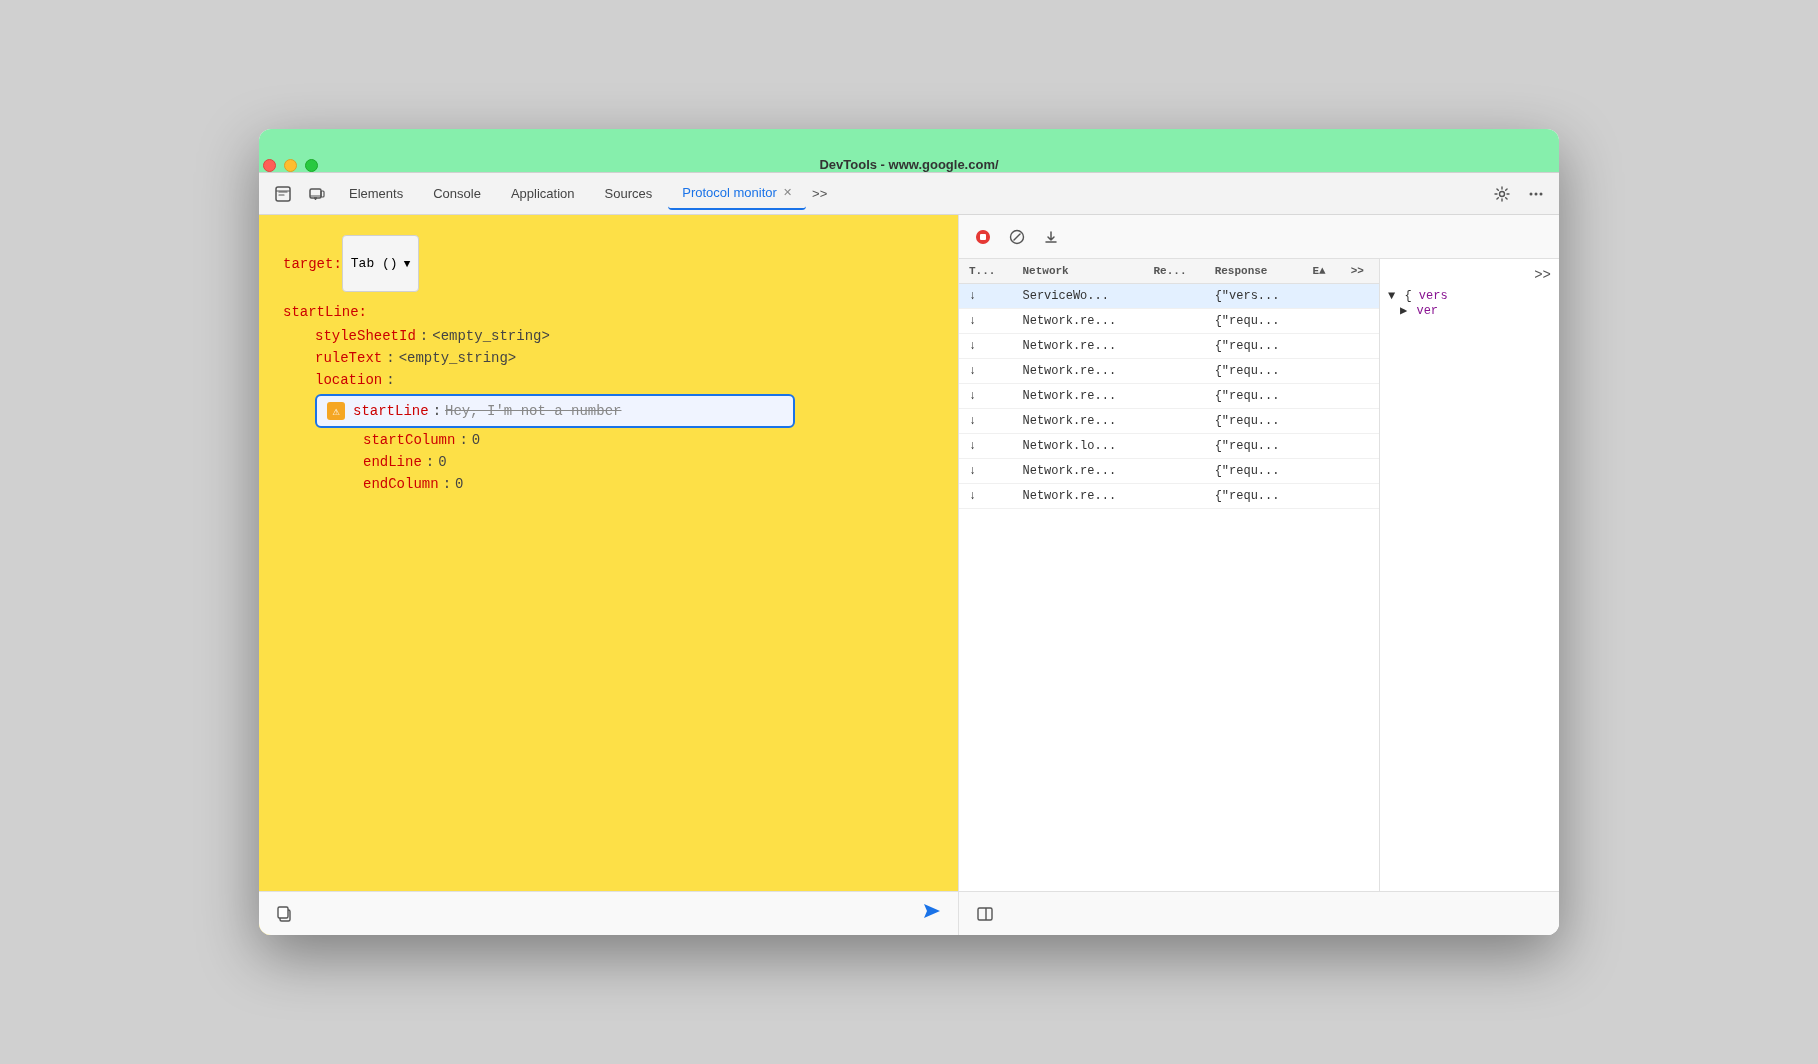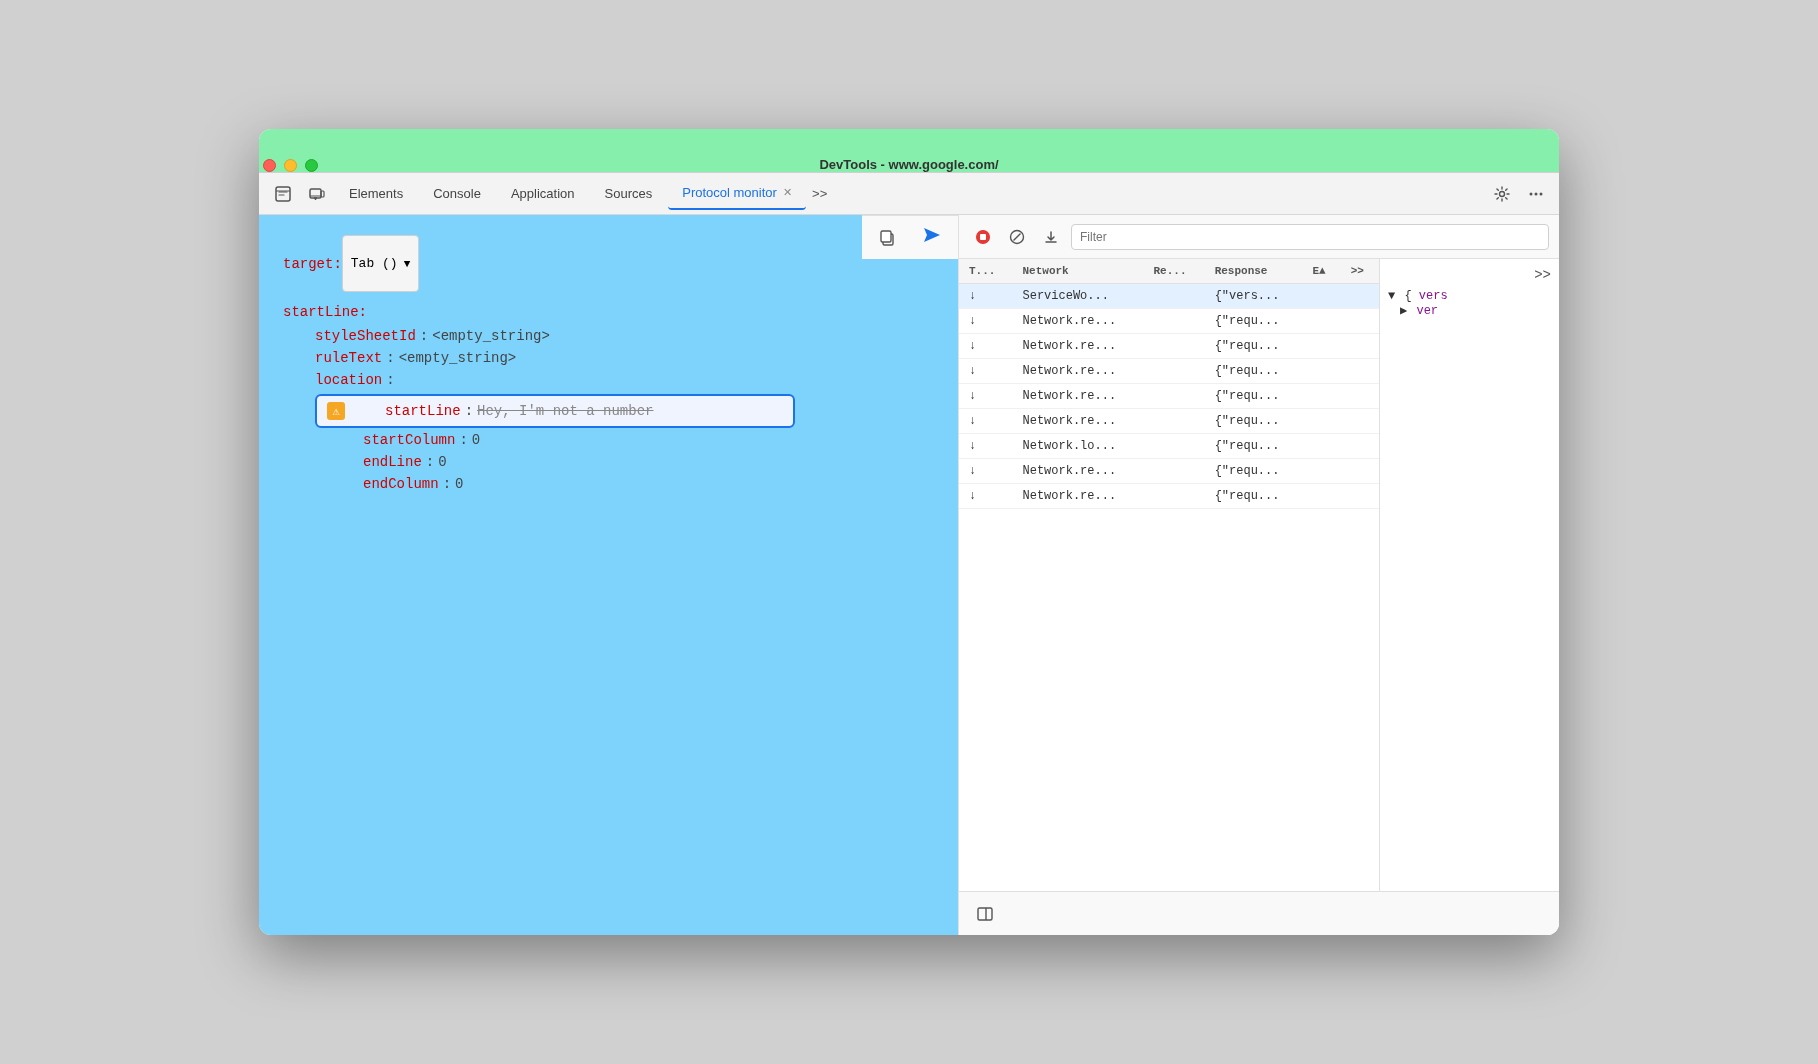--- a/index.html
+++ b/index.html
@@ -95,22 +95,22 @@
     
     .main-area {
       display: flex;
       height: 720px;
     }
     
     .left-panel {
       width: 700px;
       border-right: 1px solid #e0e0e0;
       display: flex;
-      flex-direction: row;
-      background: #7dd3fc;
+      flex-direction: column;
+      background: #fde047;
     }
     .left-panel-content {
       flex: 1;
       padding: 20px 24px;
       font-family: 'Menlo', 'Monaco', 'Courier New', monospace;
       font-size: 14px;
       overflow-y: auto;
     }
     .param-row {
       display: flex;
@@ -384,21 +384,21 @@
           <span class="value-string">&lt;empty_string&gt;</span>
         </div>
 
         <div class="param-row indent1">
           <span class="key-label">location</span>
           <span class="colon"> :</span>
         </div>
 
         <div class="highlighted-row">
           <span class="warning-icon">⚠</span>
-          <span class="key-label" style="color:#c00;margin-left:32px;">startLine</span>
+          <span class="key-label" style="color:#c00;">startLine</span>
           <span class="colon"> : </span>
           <span style="text-decoration: line-through; color: #888;">Hey, I'm not a number</span>
         </div>
 
         <div class="param-row indent2">
           <span class="key-label">startColumn</span>
           <span class="colon"> : </span>
           <span class="value-string">0</span>
         </div>
 
@@ -447,21 +447,20 @@
             <circle cx="8" cy="8" r="6.5" stroke="#555" stroke-width="1.4"></circle>
             <line x1="11" y1="5" x2="5" y2="11" stroke="#555" stroke-width="1.5" stroke-linecap="round"></line>
           </svg>
         </div>
         <div class="r-icon-btn">
           <svg width="16" height="16" viewBox="0 0 16 16" fill="none">
             <path d="M8 3v8M5 8l3 3 3-3" stroke="#555" stroke-width="1.5" stroke-linecap="round" stroke-linejoin="round"></path>
             <line x1="3" y1="13" x2="13" y2="13" stroke="#555" stroke-width="1.5" stroke-linecap="round"></line>
           </svg>
         </div>
-        <input type="text" class="filter-input" placeholder="Filter" style="">
       </div>
 
       <div class="right-table-area">
         <div class="protocol-table">
           <table>
             <thead>
               <tr>
                 <th>T...</th>
                 <th>Network</th>
                 <th>Re...</th>

